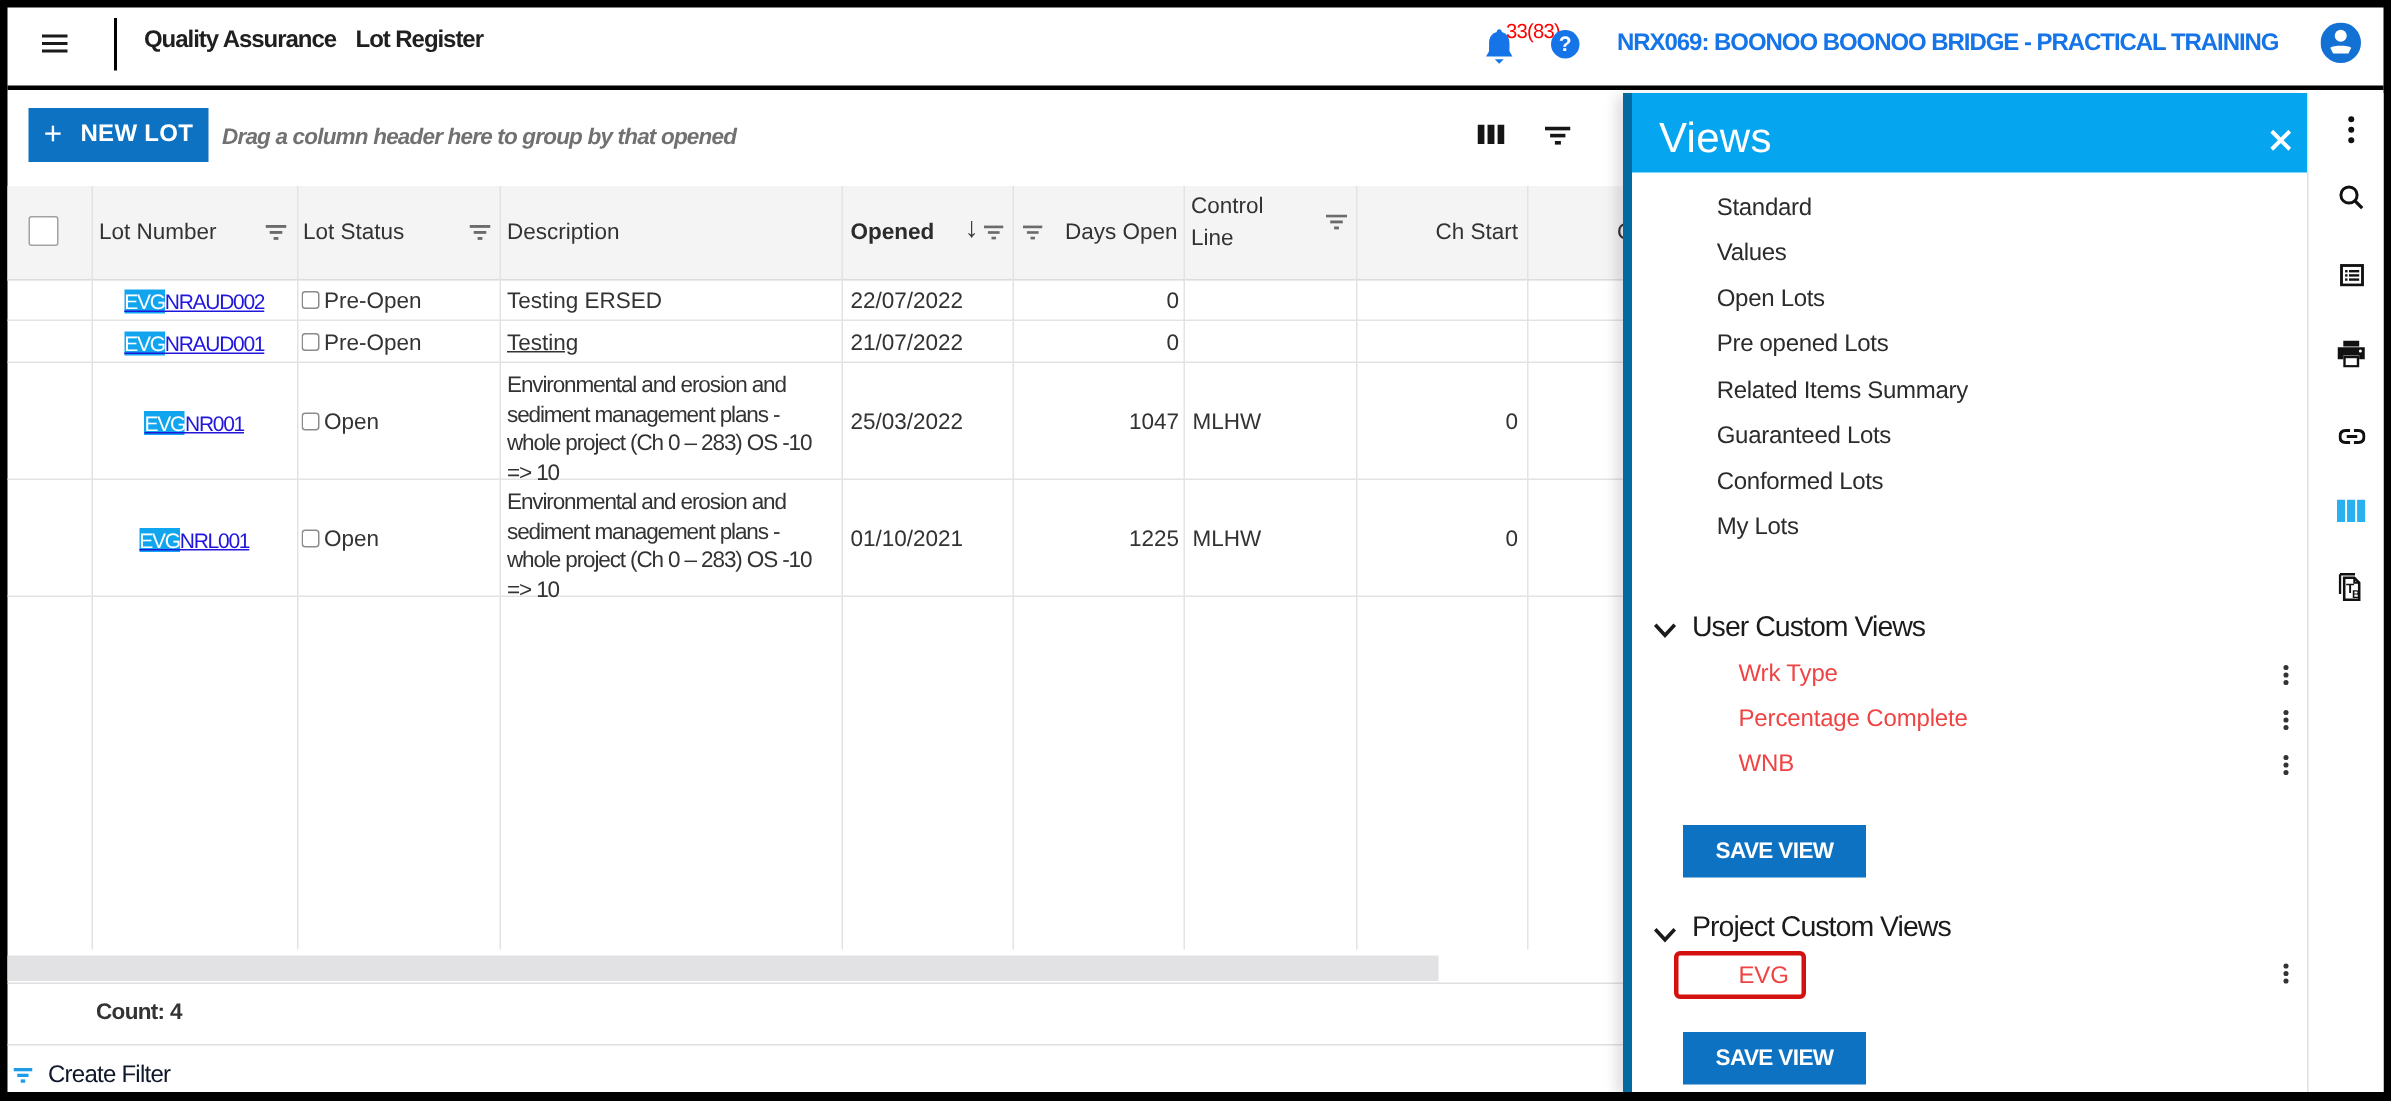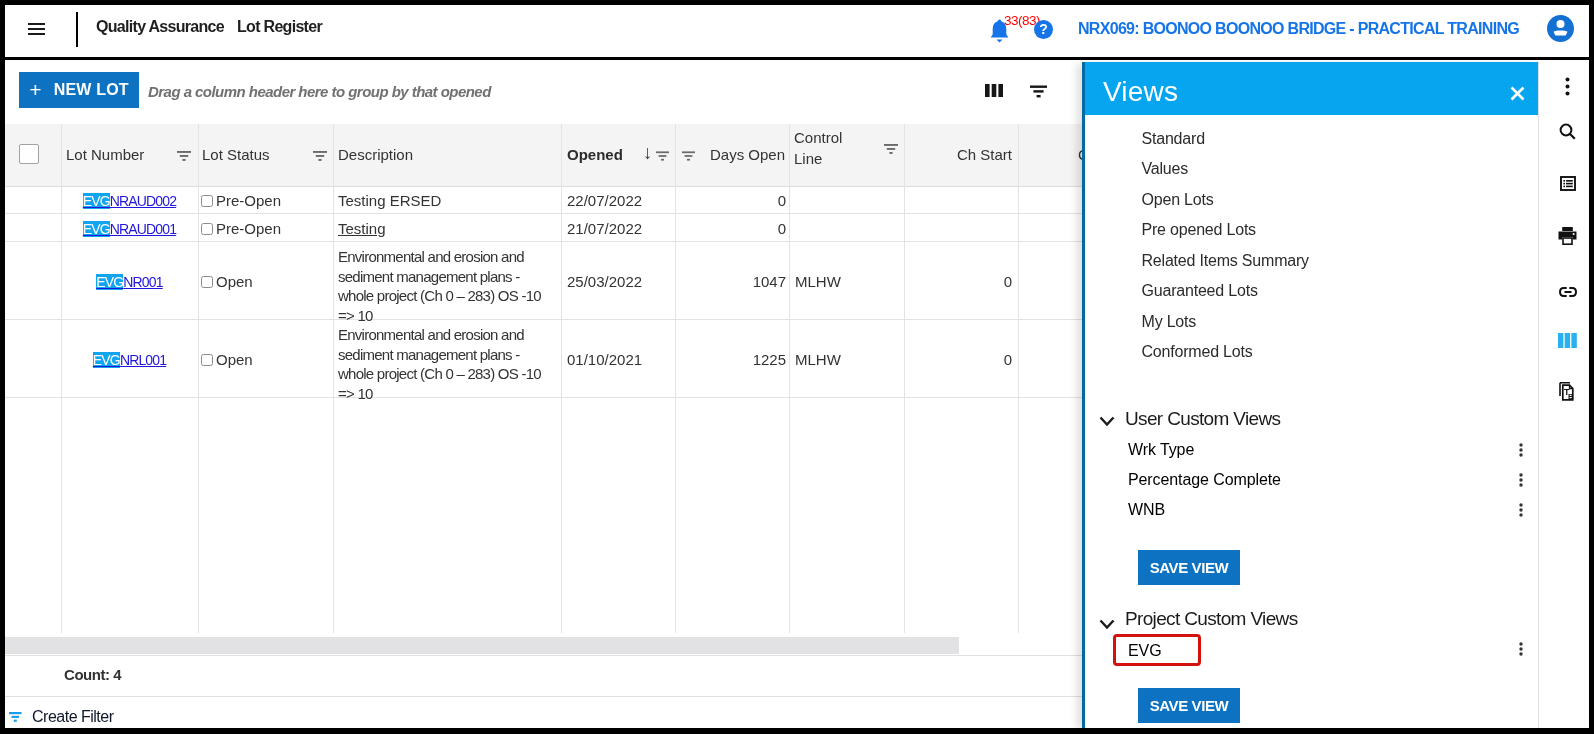--- a/index.html
+++ b/index.html
@@ -37,30 +37,30 @@
   .hl { background:#10a5ee; color:#fff; text-decoration:none; }
   .cb { display:inline-block; width:12px; height:12px; border:1.5px solid #8b8b8b; border-radius:2.5px; background:#fff; vertical-align:-1px; margin-right:3px; }
   .num { text-align:right; }
   .desc { letter-spacing:-0.75px; line-height:19.5px; }
   .scrollbar { position:absolute; left:0px; top:632px; width:954px; height:17px; background:#e2e2e4; }
   .countrow { position:absolute; left:0; top:650px; width:1077px; height:42px; border-top:1px solid #e0e0e0; border-bottom:1px solid #e0e0e0; }
   .countrow b { position:absolute; left:59px; top:10px; font-size:15px; letter-spacing:-0.45px; color:#333; }
   .createfilter { position:absolute; left:27px; top:703px; font-size:16px; letter-spacing:-0.5px; color:#0f172a; }
 
   
-  .panel { position:absolute; left:1077px; top:57px; width:456px; height:666px; background:#fff; border-left:3px solid #0369a1; box-shadow:-5px 2px 8px rgba(0,0,0,0.13); }
+  .panel { position:absolute; left:1077px; top:57px; width:456px; height:666px; background:#fff; border-left:6px solid #0369a1; box-shadow:-5px 2px 8px rgba(0,0,0,0.13); }
   .phead { position:absolute; left:0; top:0; width:456px; height:53px; background:#05a5f0; }
   .phead .t { position:absolute; left:18px; top:14px; color:#fff; font-size:28px; letter-spacing:0.2px; }
   .vlist { position:absolute; left:56.5px; top:61.5px; color:#2b2b2b; font-size:16px; letter-spacing:-0.2px; }
   .vlist div { height:30.5px; line-height:30.5px; }
   .sect { position:absolute; left:40px; color:#1b1b1b; font-size:19px; letter-spacing:-0.65px; line-height:24px; }
   .chev { position:absolute; left:14px; }
-  .vitem { position:absolute; left:43px; color:#000000; font-size:16px; letter-spacing:-0.1px; line-height:20px; }
+  .vitem { position:absolute; left:71px; color:#ef4444; font-size:16px; letter-spacing:-0.1px; line-height:20px; }
   .kebab { position:absolute; left:434px; }
-  .savebtn { position:absolute; left:53px; width:102px; height:35px; background:#0d72c2; color:#fff; font-weight:700; font-size:15px; text-align:center; line-height:35px; letter-spacing:-0.4px; }
+  .savebtn { position:absolute; left:34px; width:122px; height:35px; background:#0d72c2; color:#fff; font-weight:700; font-size:15px; text-align:center; line-height:35px; letter-spacing:-0.4px; }
   .redbox { position:absolute; left:28px; width:88px; height:32px; border:3.2px solid #d3110e; border-radius:4px; }
 
   
   .sidebar { position:absolute; left:1533px; top:57px; width:51px; height:666px; background:#fff; border-left:1px solid #e0e0e0; }
   .sbi { position:absolute; left:3px; width:51px; text-align:center; }
 </style>
 </head>
 <body>
 <div class="page">
 
@@ -217,22 +217,22 @@
           <path d="M1.5 1.5 L13.5 13.5 M13.5 1.5 L1.5 13.5" stroke="#fff" stroke-width="2.6"></path>
         </svg>
       </div>
     <div class="vlist">
       <div>Standard</div>
       <div>Values</div>
       <div>Open Lots</div>
       <div>Pre opened Lots</div>
       <div>Related Items Summary</div>
       <div>Guaranteed Lots</div>
+      <div>Conformed Lots</div>
       <div>My Lots</div>
-      <div>Conformed Lots</div>
     </div>
     <div class="chev" style="top:351px;"><svg width="16" height="11" viewBox="0 0 16 11">
           <path d="M1.5 1.5 L8 8.5 L14.5 1.5" fill="none" stroke="#1b1b1b" stroke-width="2.4"></path>
         </svg></div>
     <div class="sect" style="top:345px;text-align:right;">User Custom Views</div>
     <div class="vitem" style="top:378px;">Wrk Type</div>
     <div class="vitem" style="top:408px;">Percentage Complete</div>
     <div class="vitem" style="top:438px;">WNB</div>
     <div class="kebab" style="top:381px;"><svg width="4" height="14">
           <circle cx="2" cy="2" r="1.7" fill="#333"></circle>

